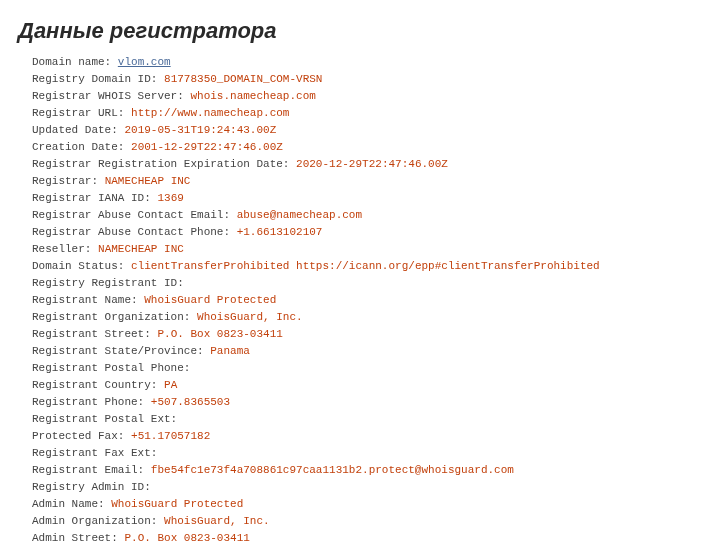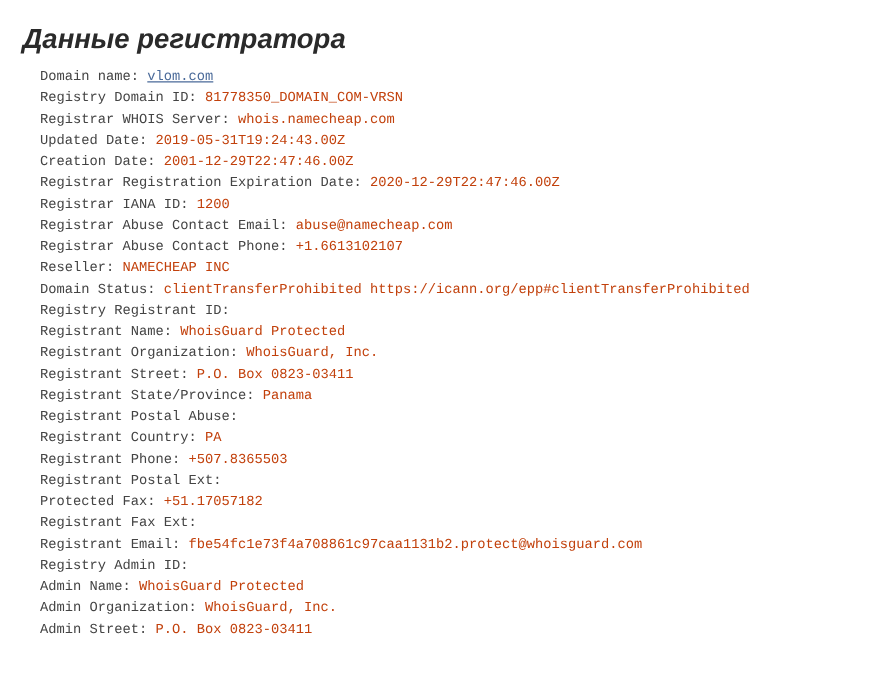--- a/index.html
+++ b/index.html
@@ -43,34 +43,36 @@
 </style>
 </head>
 <body>
 
 <div class="container">
   <h2 class="title">Данные регистратора</h2>
   <div class="whois-block" id="whois-block">
       <div class="row"><span class="label">Domain name:</span> <a href="#" class="value">vlom.com</a></div>
       <div class="row"><span class="label">Registry Domain ID:</span> <span class="value">81778350_DOMAIN_COM-VRSN</span></div>
       <div class="row"><span class="label">Registrar WHOIS Server:</span> <span class="value">whois.namecheap.com</span></div>
+      <div class="row"><span class="label">Registrar URL:</span> <span class="value">http://www.namecheap.com</span></div>
       <div class="row"><span class="label">Updated Date:</span> <span class="value">2019-05-31T19:24:43.00Z</span></div>
       <div class="row"><span class="label">Creation Date:</span> <span class="value">2001-12-29T22:47:46.00Z</span></div>
       <div class="row"><span class="label">Registrar Registration Expiration Date:</span> <span class="value">2020-12-29T22:47:46.00Z</span></div>
-      <div class="row"><span class="label">Registrar IANA ID:</span> <span class="value">1200</span></div>
+      <div class="row"><span class="label">Registrar:</span> <span class="value">NAMECHEAP INC</span></div>
+      <div class="row"><span class="label">Registrar IANA ID:</span> <span class="value">1369</span></div>
       <div class="row"><span class="label">Registrar Abuse Contact Email:</span> <span class="value">abuse@namecheap.com</span></div>
       <div class="row"><span class="label">Registrar Abuse Contact Phone:</span> <span class="value">+1.6613102107</span></div>
       <div class="row"><span class="label">Reseller:</span> <span class="value">NAMECHEAP INC</span></div>
       <div class="row"><span class="label">Domain Status:</span> <span class="value">clientTransferProhibited https://icann.org/epp#clientTransferProhibited</span></div>
       <div class="row"><span class="label">Registry Registrant ID:</span> <span class="value"></span></div>
       <div class="row"><span class="label">Registrant Name:</span> <span class="value">WhoisGuard Protected</span></div>
       <div class="row"><span class="label">Registrant Organization:</span> <span class="value">WhoisGuard, Inc.</span></div>
       <div class="row"><span class="label">Registrant Street:</span> <span class="value">P.O. Box 0823-03411</span></div>
       <div class="row"><span class="label">Registrant State/Province:</span> <span class="value">Panama</span></div>
-      <div class="row"><span class="label">Registrant Postal Abuse:</span> <span class="value"></span></div>
+      <div class="row"><span class="label">Registrant Postal Phone:</span> <span class="value"></span></div>
       <div class="row"><span class="label">Registrant Country:</span> <span class="value">PA</span></div>
       <div class="row"><span class="label">Registrant Phone:</span> <span class="value">+507.8365503</span></div>
       <div class="row"><span class="label">Registrant Postal Ext:</span> <span class="value"></span></div>
       <div class="row"><span class="label">Protected Fax:</span> <span class="value">+51.17057182</span></div>
       <div class="row"><span class="label">Registrant Fax Ext:</span> <span class="value"></span></div>
       <div class="row"><span class="label">Registrant Email:</span> <span class="value">fbe54fc1e73f4a708861c97caa1131b2.protect@whoisguard.com</span></div>
       <div class="row"><span class="label">Registry Admin ID:</span> <span class="value"></span></div>
       <div class="row"><span class="label">Admin Name:</span> <span class="value">WhoisGuard Protected</span></div>
       <div class="row"><span class="label">Admin Organization:</span> <span class="value">WhoisGuard, Inc.</span></div>
       <div class="row"><span class="label">Admin Street:</span> <span class="value">P.O. Box 0823-03411</span></div>

